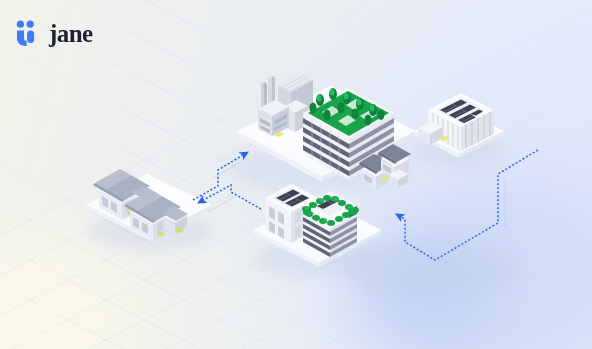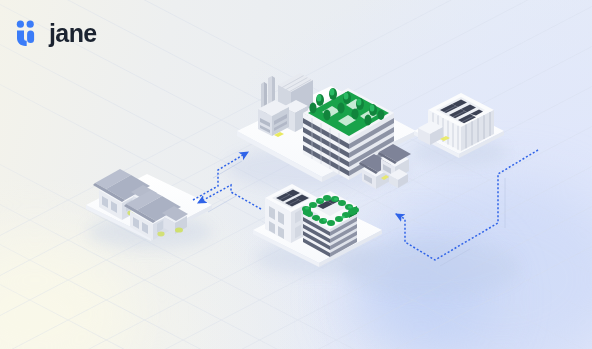--- a/index.html
+++ b/index.html
@@ -23,21 +23,21 @@
   .blob{position:absolute;border-radius:50%;filter:blur(26px);pointer-events:none;}
   .blob-a{width:260px;height:200px;right:-40px;bottom:-30px;background:rgba(196,212,246,.55);}
   .blob-b{width:150px;height:120px;right:96px;top:238px;background:rgba(182,201,243,.45);}
   .blob-c{width:190px;height:150px;left:-60px;bottom:-40px;background:rgba(250,248,232,.75);}
 
   
   #logo{position:absolute;left:16px;top:20px;display:flex;align-items:center;gap:9px;}
   #logo .mark{width:24px;height:26px;display:block;}
   #logo .word{
     font-size:25px;line-height:25px;font-weight:700;letter-spacing:-.6px;
-    color:#1b2330;font-family:Liberation Sans, sans-serif;
+    color:#1b2330;font-family:Liberation Serif, serif;
   }
 
   #scene{position:absolute;inset:0;}
   svg{display:block;}
   .nosel{user-select:none;}
 </style>
 </head>
 <body>
 
 <div id="stage">

